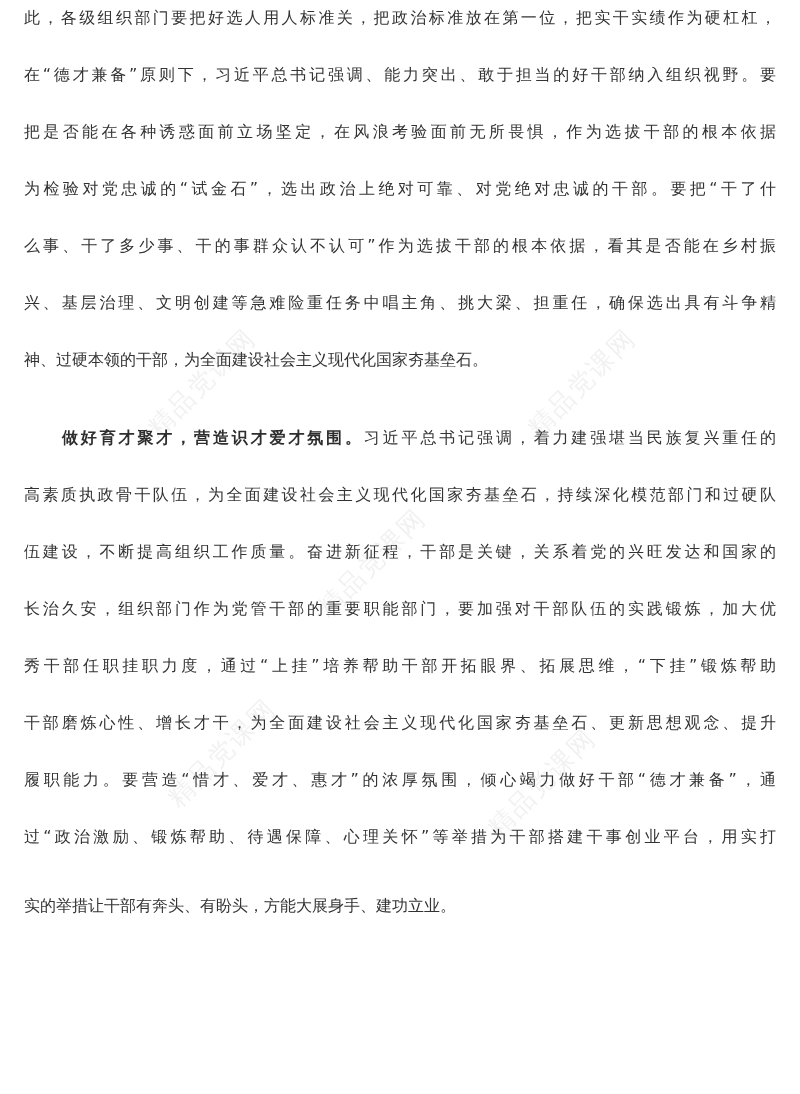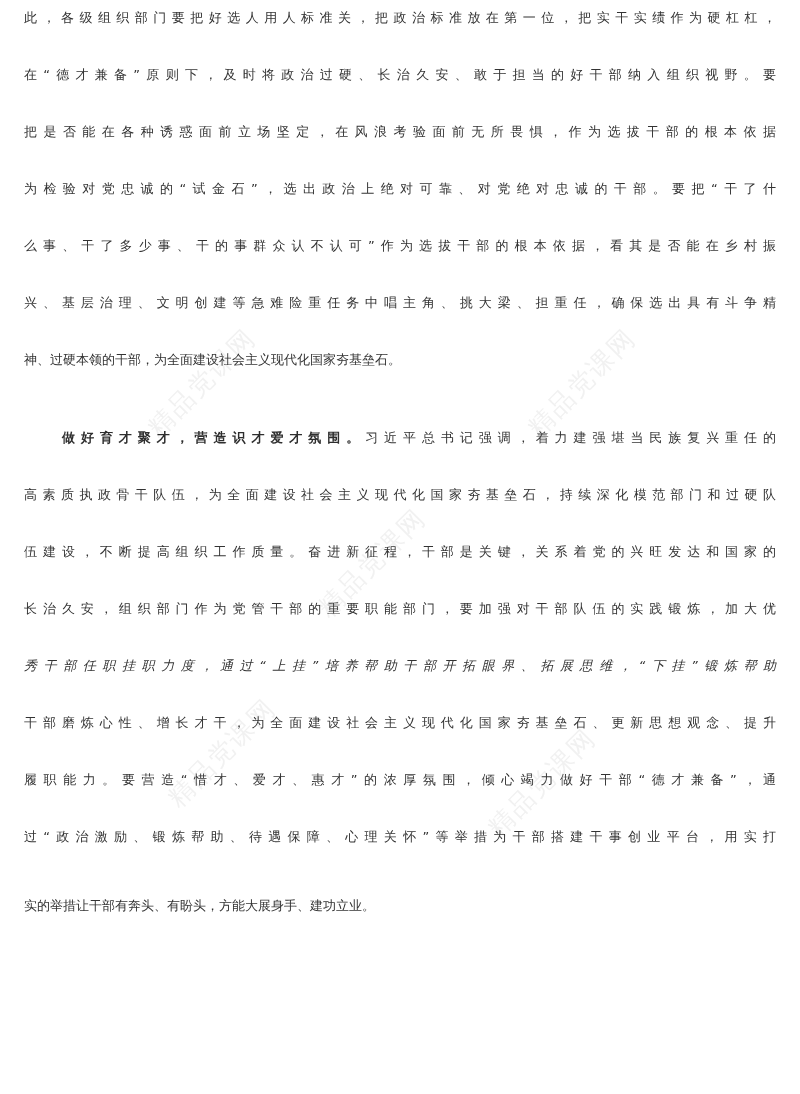--- a/index.html
+++ b/index.html
@@ -19,21 +19,21 @@
       position: absolute;
       left: 0;
       top: 0;
       width: 800px;
       height: 1094px;
     }
     .line {
       position: absolute;
       left: 24px;
       width: 752px;
-      font-size: 13px;
+      font-size: 16px;
       line-height: 26px;
       white-space: nowrap;
       text-align: justify;
       text-align-last: justify;
       letter-spacing: 0;
     }
     .line.last {
       text-align-last: left;
     }
     .line.indent {
@@ -61,33 +61,33 @@
 <div class="page">
 
   <div class="watermark" style="left:140px; top:420px;">精品党课网</div>
   <div class="watermark" style="left:520px; top:420px;">精品党课网</div>
   <div class="watermark" style="left:310px; top:600px;">精品党课网</div>
   <div class="watermark" style="left:160px; top:790px;">精品党课网</div>
   <div class="watermark" style="left:480px; top:820px;">精品党课网</div>
 
   <div>
     <div class="line" style="top:5px;">此，各级组织部门要把好选人用人标准关，把政治标准放在第一位，把实干实绩作为硬杠杠，</div>
-    <div class="line" style="top:62px;">在“德才兼备”原则下，及时将政治过硬、长治久安、敢于担当的好干部纳入组织视野。要</div>
+    <div class="line" style="top:62px;">在“德才兼备”原则下，习近平总书记强调、能力突出、敢于担当的好干部纳入组织视野。要</div>
     <div class="line" style="top:119px;">把是否能在各种诱惑面前立场坚定，在风浪考验面前无所畏惧，作为选拔干部的根本依据</div>
     <div class="line" style="top:176px;">为检验对党忠诚的“试金石”，选出政治上绝对可靠、对党绝对忠诚的干部。要把“干了什</div>
     <div class="line" style="top:233px;">么事、干了多少事、干的事群众认不认可”作为选拔干部的根本依据，看其是否能在乡村振</div>
     <div class="line" style="top:290px;">兴、基层治理、文明创建等急难险重任务中唱主角、挑大梁、担重任，确保选出具有斗争精</div>
     <div class="line last" style="top:347px;">神、过硬本领的干部，为全面建设社会主义现代化国家夯基垒石。</div>
   </div>
 
   <div>
     <div class="line indent" style="top:425px;"><span class="bold">做好育才聚才，营造识才爱才氛围。</span><span>习近平总书记强调，着力建强堪当民族复兴重任的</span></div>
     <div class="line" style="top:482px;">高素质执政骨干队伍，为全面建设社会主义现代化国家夯基垒石，持续深化模范部门和过硬队</div>
     <div class="line" style="top:539px;">伍建设，不断提高组织工作质量。奋进新征程，干部是关键，关系着党的兴旺发达和国家的</div>
     <div class="line" style="top:596px;">长治久安，组织部门作为党管干部的重要职能部门，要加强对干部队伍的实践锻炼，加大优</div>
-    <div class="line" style="top:653px;font-style:italic;">秀干部任职挂职力度，通过“上挂”培养帮助干部开拓眼界、拓展思维，“下挂”锻炼帮助</div>
+    <div class="line" style="top:653px;">秀干部任职挂职力度，通过“上挂”培养帮助干部开拓眼界、拓展思维，“下挂”锻炼帮助</div>
     <div class="line" style="top:710px;">干部磨炼心性、增长才干，为全面建设社会主义现代化国家夯基垒石、更新思想观念、提升</div>
     <div class="line" style="top:767px;">履职能力。要营造“惜才、爱才、惠才”的浓厚氛围，倾心竭力做好干部“德才兼备”，通</div>
     <div class="line" style="top:824px;">过“政治激励、锻炼帮助、待遇保障、心理关怀”等举措为干部搭建干事创业平台，用实打</div>
     <div class="line last" style="top:881px;margin-top:12px;">实的举措让干部有奔头、有盼头，方能大展身手、建功立业。</div>
   </div>
 
 </div>
 
 </body></html>

